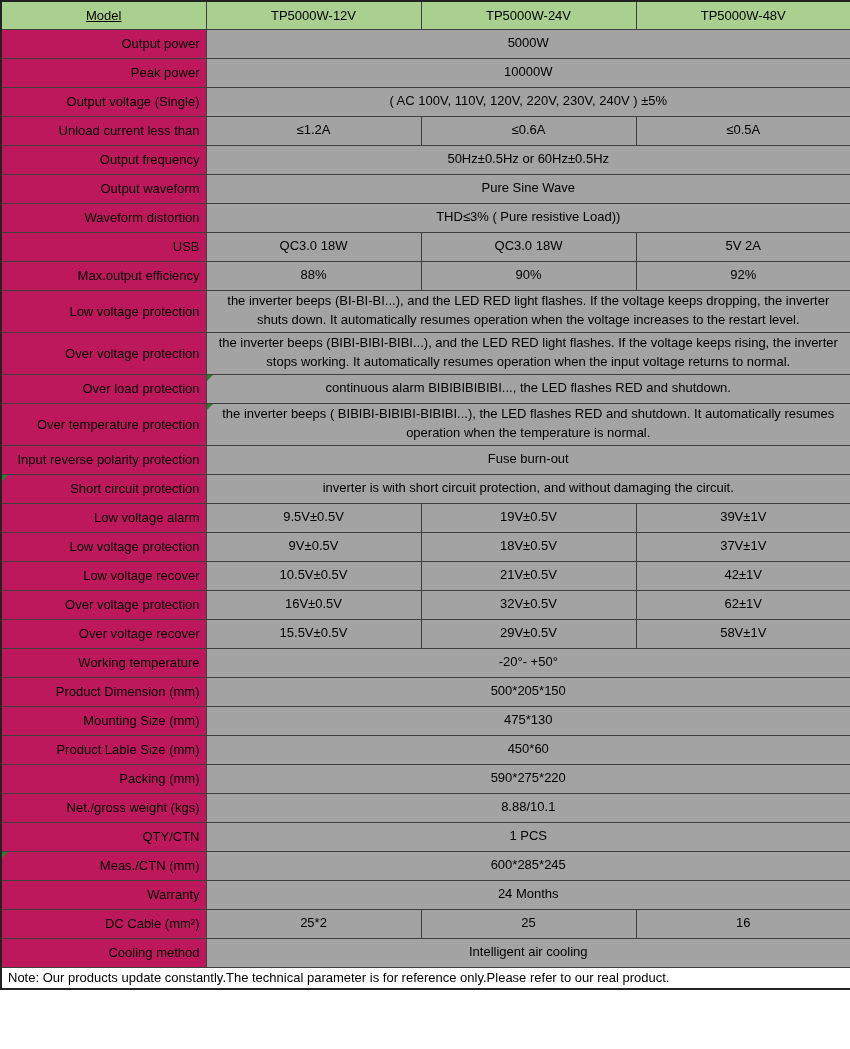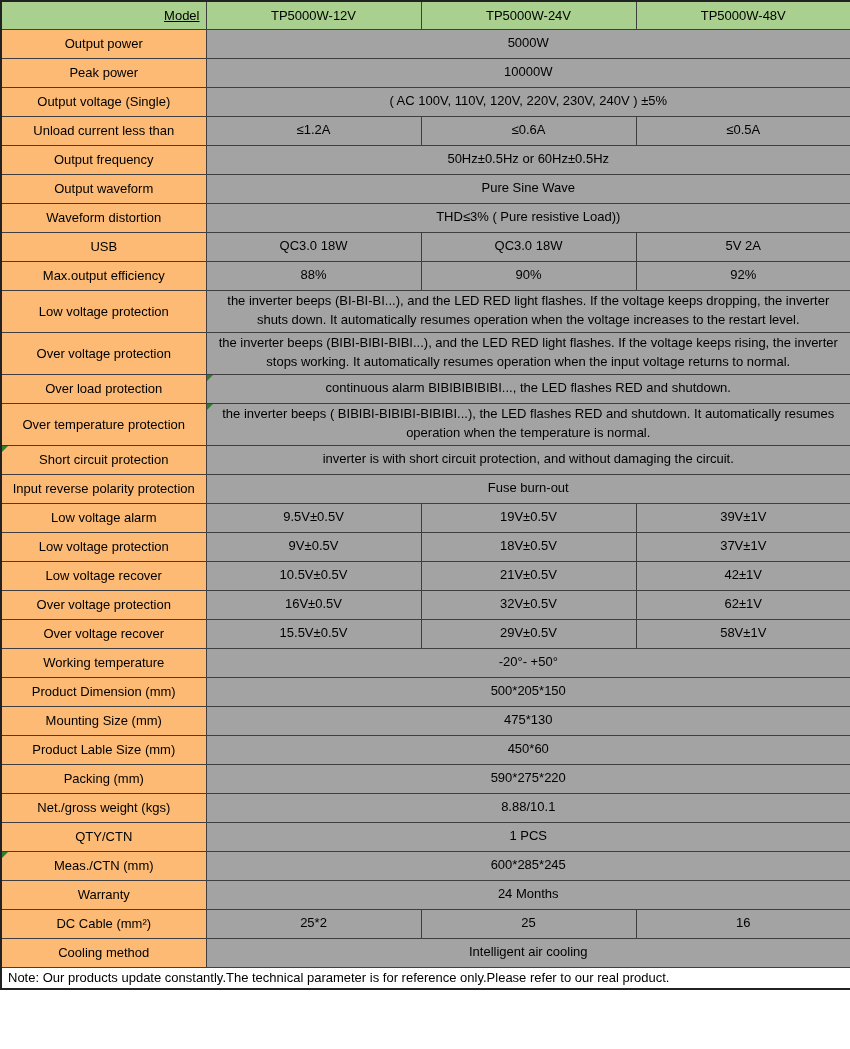--- a/index.html
+++ b/index.html
@@ -29,27 +29,27 @@
   .spec-table tr.note-row { height: 22px; }
 
   .header-cell {
     background: #a9d08e;
     text-align: center;
     font-size: 13px;
     margin-left: 28px;
   }
   .header-label-cell {
     background: #a9d08e;
-    text-align: right;
+    text-align: center;
     padding-left: 5px;
     text-decoration: underline;
   }
   .label-cell {
-    background: #fdba74;
-    text-align: center;
+    background: #be185d;
+    text-align: right;
     padding-left: 5px;
     white-space: nowrap;
   }
   .value-cell {
     background: #a3a3a3;
     text-align: center;
     line-height: 1.45;
   }
   .note-cell {
     background: #ffffff;
@@ -140,26 +140,26 @@
       </tr>
       <tr>
         <td class="label-cell">Over load protection</td>
         <td colspan="3" class="value-cell mark">continuous alarm BIBIBIBIBIBI..., the LED flashes RED and shutdown.</td>
       </tr>
       <tr class="tall">
         <td class="label-cell">Over temperature protection</td>
         <td colspan="3" class="value-cell mark">the inverter beeps ( BIBIBI-BIBIBI-BIBIBI...), the LED flashes RED and shutdown. It automatically resumes operation when the temperature is normal.</td>
       </tr>
       <tr>
+        <td class="label-cell">Input reverse polarity protection</td>
+        <td colspan="3" class="value-cell">Fuse burn-out</td>
+      </tr>
+      <tr>
         <td class="label-cell mark">Short circuit protection</td>
         <td colspan="3" class="value-cell">inverter is with short circuit protection, and without damaging the circuit.</td>
-      </tr>
-      <tr>
-        <td class="label-cell">Input reverse polarity protection</td>
-        <td colspan="3" class="value-cell">Fuse burn-out</td>
       </tr>
       <tr>
         <td class="label-cell">Low voltage alarm</td>
         <td class="value-cell">9.5V±0.5V</td>
         <td class="value-cell">19V±0.5V</td>
         <td class="value-cell">39V±1V</td>
       </tr>
       <tr>
         <td class="label-cell">Low voltage protection</td>
         <td class="value-cell">9V±0.5V</td>

